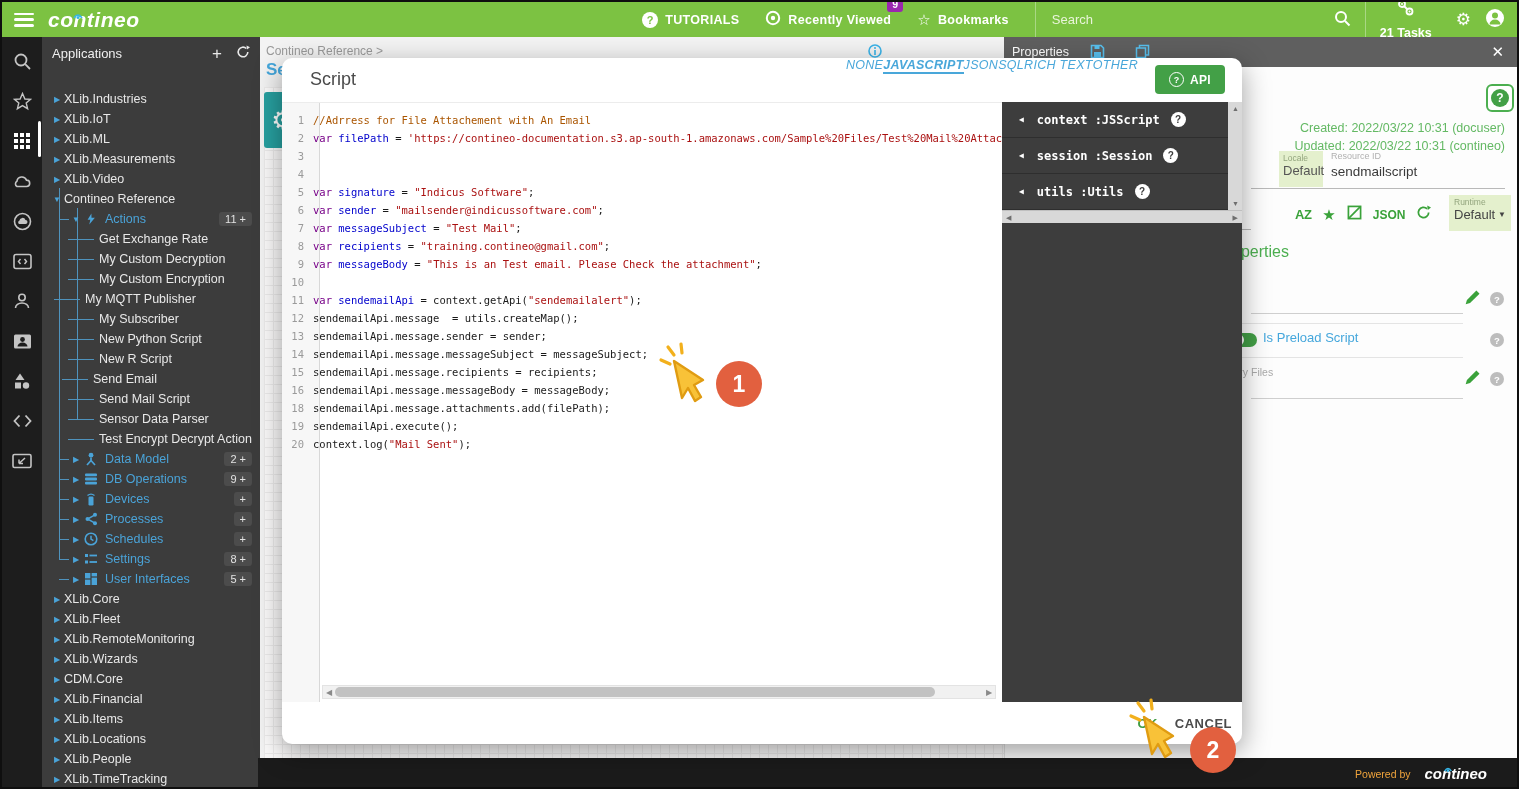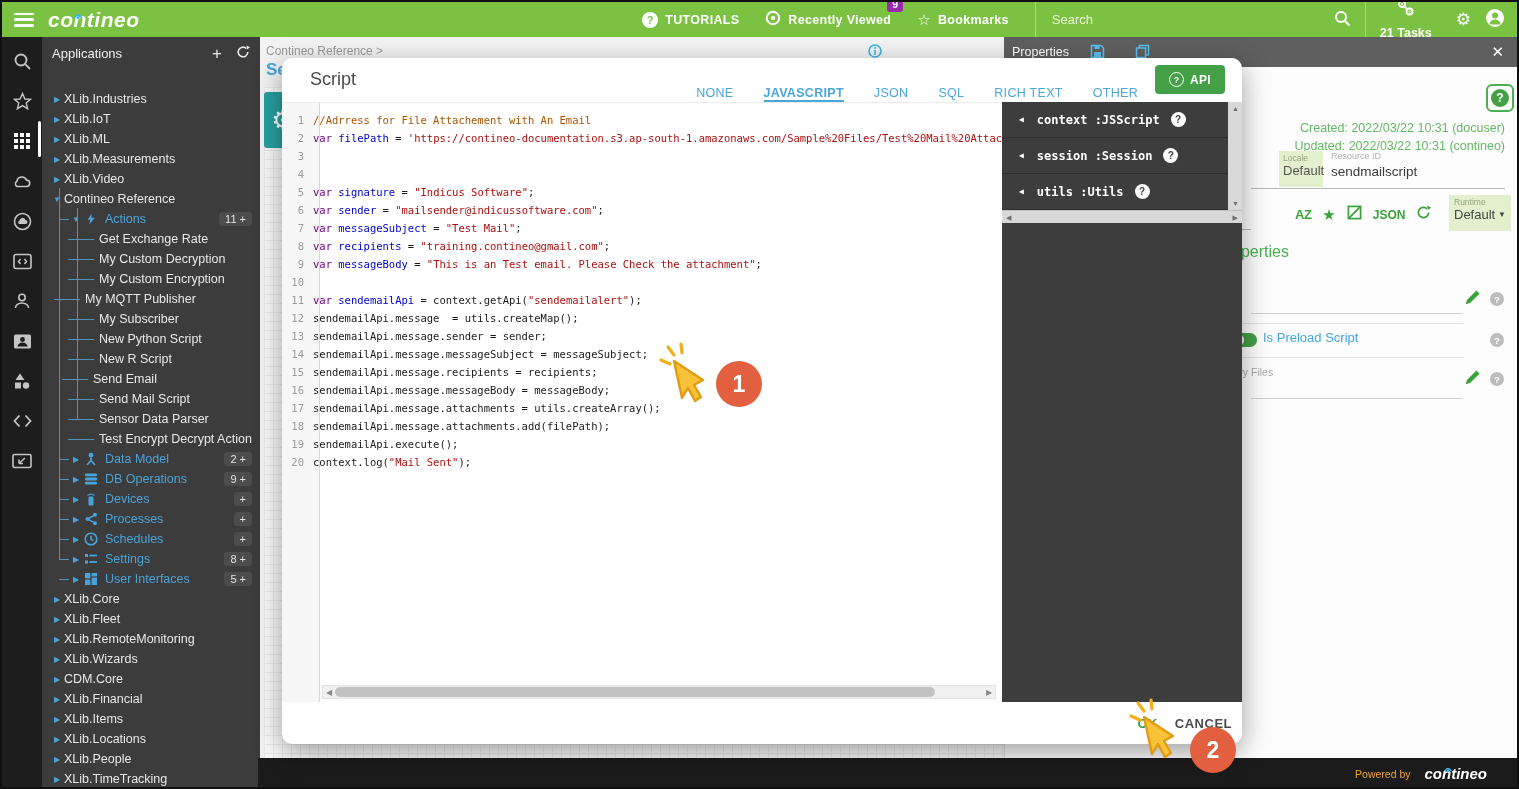--- a/index.html
+++ b/index.html
@@ -98,21 +98,21 @@
     display:flex;align-items:center;justify-content:flex-end;padding-right:30px;gap:14px;}
   #powered-by{color:#f0a43c;font-size:10.5px;}
   #footer-logo{position:relative;color:#fff;font-size:15px;font-weight:bold;font-style:italic;}
   #footer-logo .ant{position:absolute;left:18px;top:-6px;}
 
   
   #modal{position:absolute;left:280px;top:56px;width:960px;height:686px;background:#fff;border-radius:10px;z-index:10;
     box-shadow:0 8px 28px rgba(0,0,0,.38);}
   #modal-header{position:relative;height:44px;}
   #modal-title{position:absolute;left:28px;top:11px;font-size:18px;color:#4a4a4a;}
-  #tab-row{position:absolute;right:104px;top:0;height:44px;display:flex;align-items:flex-end;gap:30px;}
+  #tab-row{position:absolute;right:104px;top:0;height:44px;display:flex;align-items:flex-start;font-style:italic;}
   .tab{display:flex;align-items:center;color:#49a7da;font-size:12.5px;letter-spacing:.3px;border-bottom:2px solid transparent;cursor:pointer;}
   .tab.active{border-bottom-color:#49a7da;font-weight:bold;}
   #api-btn{position:absolute;right:17px;top:7px;width:70px;height:29px;background:#43a047;border-radius:4px;color:#fff;
     display:flex;align-items:center;justify-content:center;gap:6px;cursor:pointer;}
   #api-btn .gq{width:15px;height:15px;border:1.5px solid #fff;border-radius:50%;font-size:9px;font-weight:bold;display:flex;align-items:center;justify-content:center;}
   #api-btn .lbl{font-size:12px;font-weight:bold;letter-spacing:.4px;}
 
   
   #code-wrap{position:absolute;left:0;top:44px;width:720px;height:600px;overflow:hidden;border-top:1px solid #ececec;text-decoration:underline;}
   #gutter{position:absolute;left:0;top:0;bottom:0;width:38px;background:#f7f7f7;border-right:1px solid #d8d8d8;}
@@ -673,21 +673,20 @@
           <div class="code-line"><span class="ln">7</span><span class="cm-kw">var </span><span class="cm-def">messageSubject</span><span class="cm-p"> = </span><span class="cm-str">"Test Mail"</span><span class="cm-p">;</span></div>
           <div class="code-line"><span class="ln">8</span><span class="cm-kw">var </span><span class="cm-def">recipients</span><span class="cm-p"> = </span><span class="cm-str">"training.contineo@gmail.com"</span><span class="cm-p">;</span></div>
           <div class="code-line"><span class="ln">9</span><span class="cm-kw">var </span><span class="cm-def">messageBody</span><span class="cm-p"> = </span><span class="cm-str">"This is an Test email. Please Check the attachment"</span><span class="cm-p">;</span></div>
           <div class="code-line"><span class="ln">10</span></div>
           <div class="code-line"><span class="ln">11</span><span class="cm-kw">var </span><span class="cm-def">sendemailApi</span><span class="cm-p"> = context.getApi(</span><span class="cm-str">"sendemailalert"</span><span class="cm-p">);</span></div>
           <div class="code-line"><span class="ln">12</span><span class="cm-p">sendemailApi.message  = utils.createMap();</span></div>
           <div class="code-line"><span class="ln">13</span><span class="cm-p">sendemailApi.message.sender = sender;</span></div>
           <div class="code-line"><span class="ln">14</span><span class="cm-p">sendemailApi.message.messageSubject = messageSubject;</span></div>
           <div class="code-line"><span class="ln">15</span><span class="cm-p">sendemailApi.message.recipients = recipients;</span></div>
           <div class="code-line"><span class="ln">16</span><span class="cm-p">sendemailApi.message.messageBody = messageBody;</span></div>
-          <div class="code-line"><span class="ln">17</span><span class="cm-p">sendemailApi.message.attachments = utils.createArray();</span></div>
           <div class="code-line"><span class="ln">18</span><span class="cm-p">sendemailApi.message.attachments.add(filePath);</span></div>
           <div class="code-line"><span class="ln">19</span><span class="cm-p">sendemailApi.execute();</span></div>
           <div class="code-line"><span class="ln">20</span><span class="cm-p">context.log(</span><span class="cm-str">"Mail Sent"</span><span class="cm-p">);</span></div>
         </div>
       <div id="code-hscroll">
         <span class="sb-arrow" style="left:0;">◀</span>
         <div class="thumb"></div>
         <span class="sb-arrow" style="right:0;">▶</span>
       </div>
     </div>

